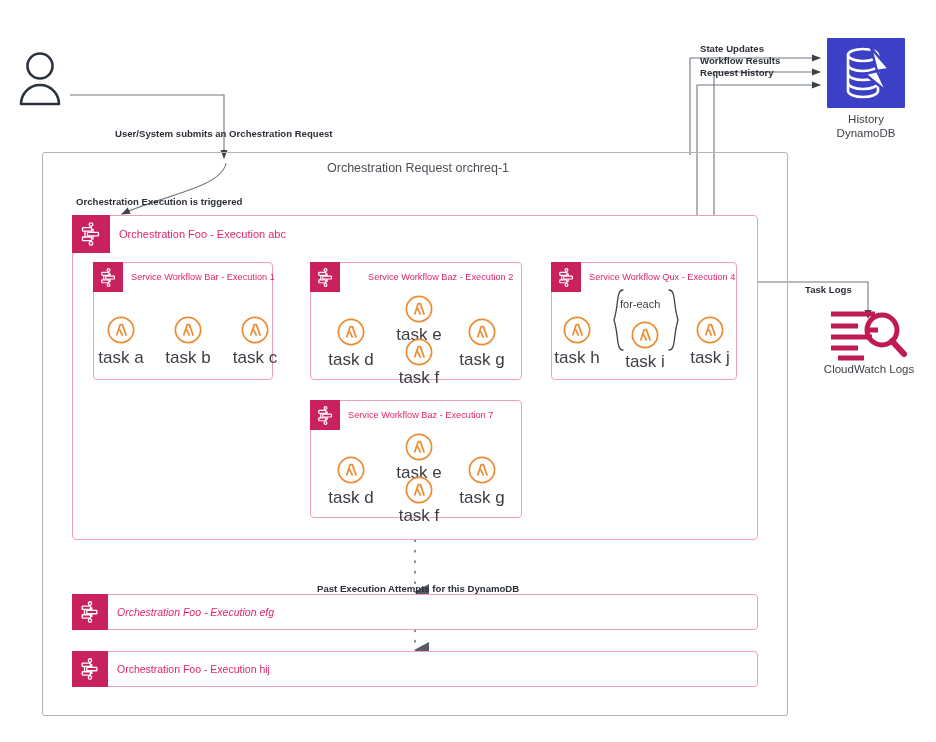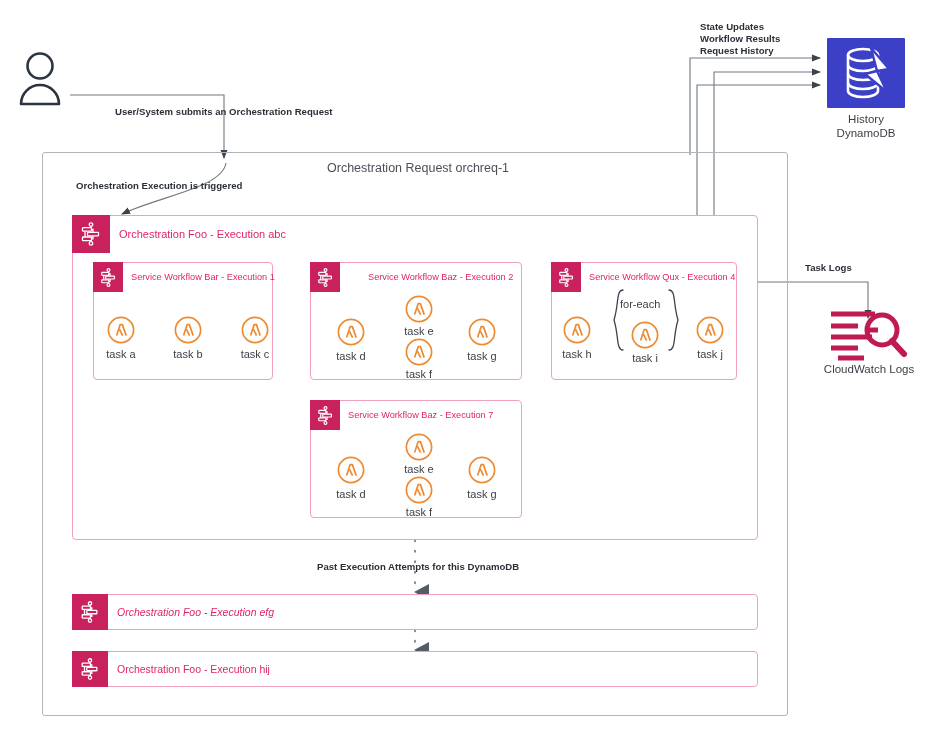--- a/index.html
+++ b/index.html
@@ -12,23 +12,23 @@
   
   .req-box{border:1px solid #b0b4bb;border-radius:3px;background:transparent;}
   .req-title{position:absolute;font-size:12.5px;color:#4a4f57;white-space:nowrap;}
 
   
   .sfn-box{border:1px solid #f0a0bd;border-radius:4px;background:#fff;}
   .sfn-badge{position:absolute;background:#c9215e;display:flex;align-items:center;justify-content:center;}
   .sfn-label{position:absolute;color:#e0246c;white-space:nowrap;}
 
   .lambda{position:absolute;width:28px;height:28px;}
-  .tasklabel{position:absolute;font-size:11px;color:#3b3f46;white-space:nowrap;text-align:center;}
-
-  .note{position:absolute;font-size:9.6px;font-weight:bold;color:#2b3038;white-space:nowrap;line-height:12px;}
+  .tasklabel{position:absolute;font-size:17px;color:#3b3f46;white-space:nowrap;text-align:center;}
+
+  .note{position:absolute;font-size:9.6px;font-weight:bold;color:#2b3038;white-space:nowrap;line-height:12px;margin-top:22px;}
   .note-latest{position:absolute;font-size:10.5px;font-weight:bold;color:#2b3038;white-space:nowrap;text-decoration:underline;}
 
   .ddb-tile{position:absolute;background:#3c40c6;border-radius:1px;}
   .svc-cap{position:absolute;font-size:11.5px;color:#3b3f46;text-align:center;line-height:14px;white-space:nowrap;}
 
   .foreach-lbl{position:absolute;font-size:11px;color:#3b3f46;white-space:nowrap;}
 
   .cw-icon{position:absolute;}
   .user-icon{position:absolute;}
 </style>
@@ -93,21 +93,21 @@
   </svg>
 
   <div class="user-icon" style="left:18px;top:52px;width:56px;height:54px;">
     <svg width="56" height="54" viewBox="0 0 56 54">
       <circle cx="22" cy="14" r="12.5" fill="none" stroke="#2b3340" stroke-width="2.6"></circle>
       <path d="M3,52 a19,19 0 0 1 38,0 z" fill="none" stroke="#2b3340" stroke-width="2.6" stroke-linejoin="round"></path>
     </svg>
   </div>
 
   <div class="note" style="left:115px;top:106px;">User/System submits an Orchestration Request</div>
-  <div class="note" style="left:76px;top:180px;">Orchestration Execution is triggered</div>
+  <div class="note" style="left:76px;top:174px;">Orchestration Execution is triggered</div>
   <div class="note-latest" style="left:700px;top:230px;">latest*</div>
   <div class="note" style="left:805px;top:262px;">Task Logs</div>
   <div class="note" style="left:317px;top:561px;">Past Execution Attempts for this DynamoDB</div>
   <div class="note" style="left:700px;top:21px;">
     <div>State Updates</div>
     <div>Workflow Results</div>
     <div>Request History</div>
   </div>
 
   <div class="ddb-tile" style="left:827px;top:38px;width:78px;height:70px;">

